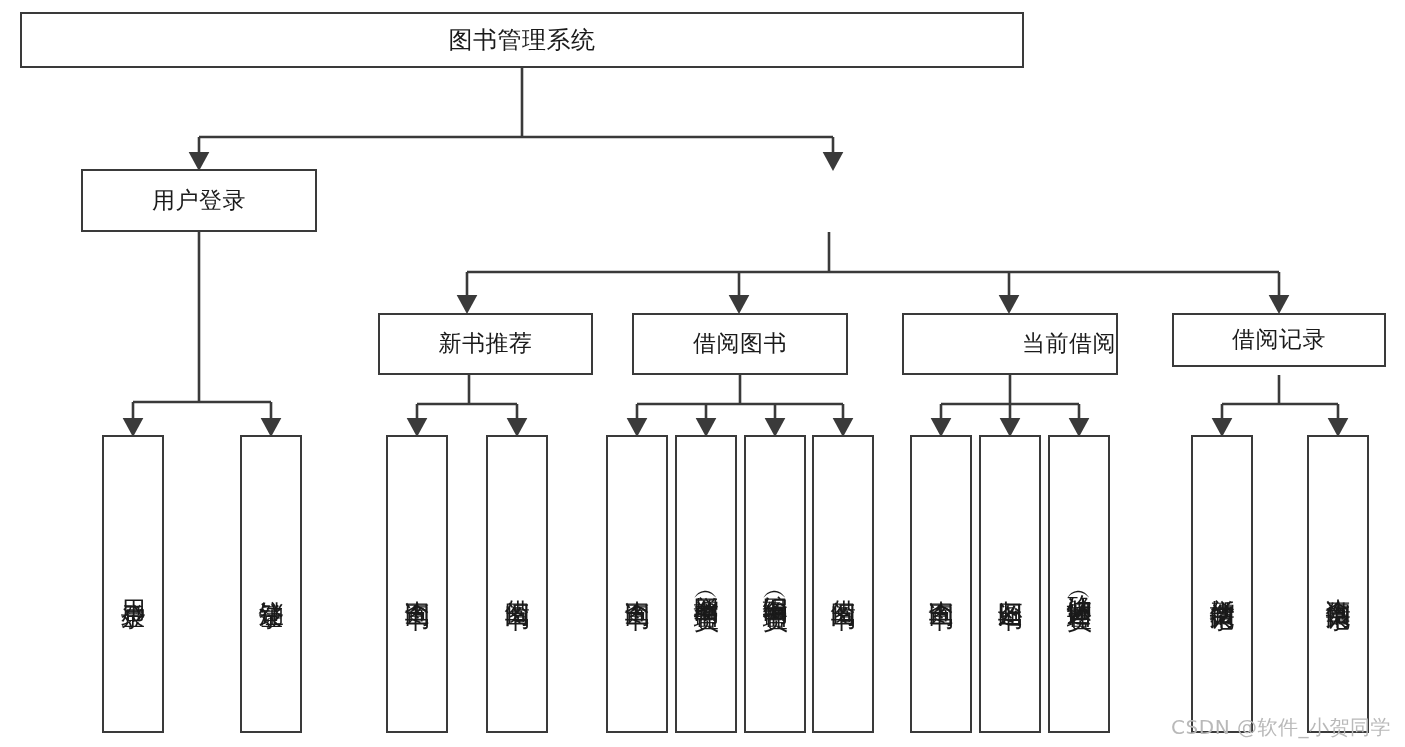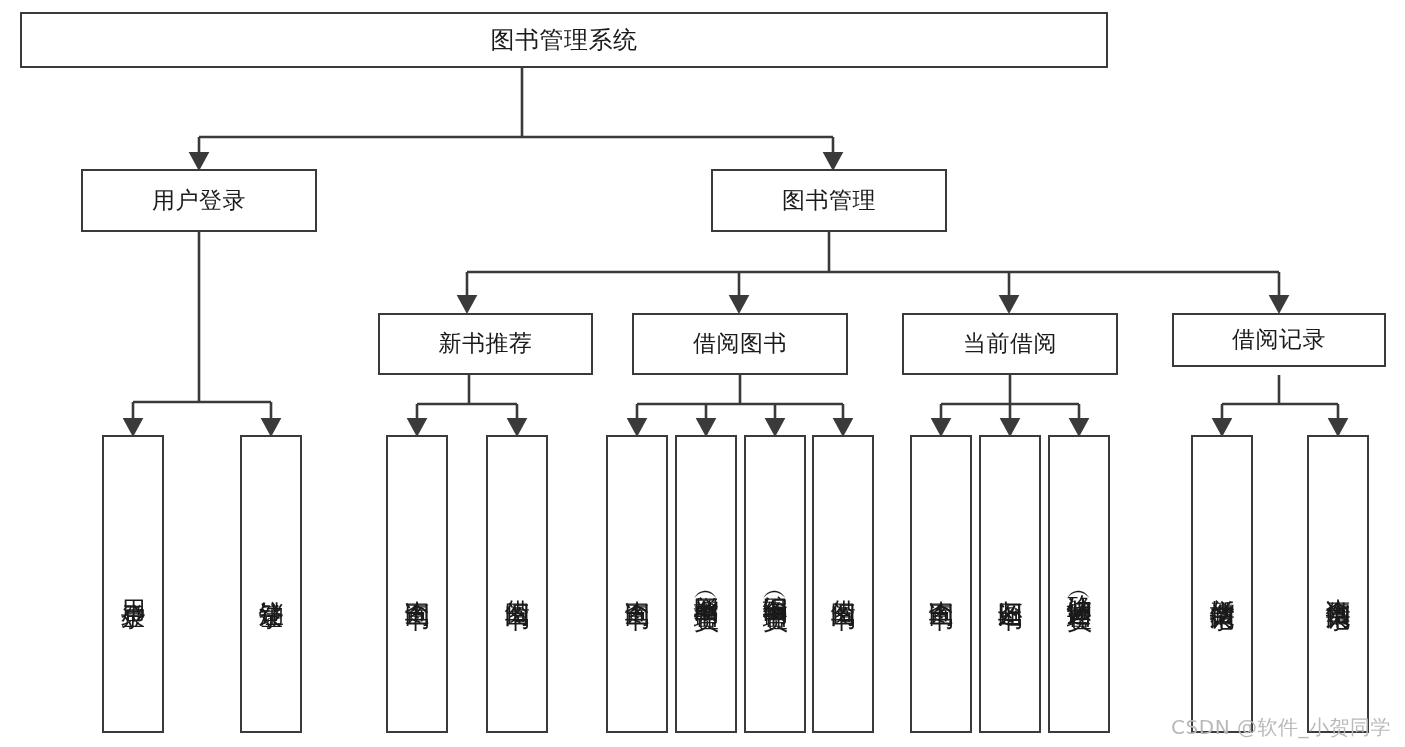--- a/index.html
+++ b/index.html
@@ -125,41 +125,38 @@
       <path d="M1010,404 L1010,421" marker-end="url(#arrow)"></path>
       <path d="M1079,404 L1079,421" marker-end="url(#arrow)"></path>
 
       <path d="M1279,375 L1279,404"></path>
       <path d="M1222,404 L1338,404"></path>
       <path d="M1222,404 L1222,421" marker-end="url(#arrow)"></path>
       <path d="M1338,404 L1338,421" marker-end="url(#arrow)"></path>
     </g>
   </svg>
 
-  <div class="node horiz root" style="left:20px; top:12px; width:1088px; height:56px;">
+  <div class="node horiz root" style="left:20px; top:12px; width:1004px; height:56px;">
     <span class="label">图书管理系统</span>
   </div>
 
   <div class="node horiz" style="left:81px; top:169px; width:236px; height:63px;">
     <span class="label">用户登录</span>
   </div>
 
-  <div class="node horiz" style="left:711px; top:169px; width:236px; height:63px;">
-    <span class="label">图书管理</span>
-  </div>
 
   <div class="node horiz" style="left:378px; top:313px; width:215px; height:62px;">
     <span class="label">新书推荐</span>
   </div>
 
   <div class="node horiz" style="left:632px; top:313px; width:216px; height:62px;">
     <span class="label">借阅图书</span>
   </div>
 
-  <div class="node horiz" style="left:902px; top:313px; width:216px; height:62px;">
+  <div class="node horiz" style="left:902px; top:313px; width:216px; height:62px;justify-content:flex-end;">
     <span class="label">当前借阅</span>
   </div>
 
   <div class="node horiz" style="left:1172px; top:313px; width:214px; height:54px;">
     <span class="label">借阅记录</span>
   </div>
 
   <div class="node vert" style="left:102px; top:435px; width:62px; height:298px;">
     <span class="label">用户登录</span>
   </div>

